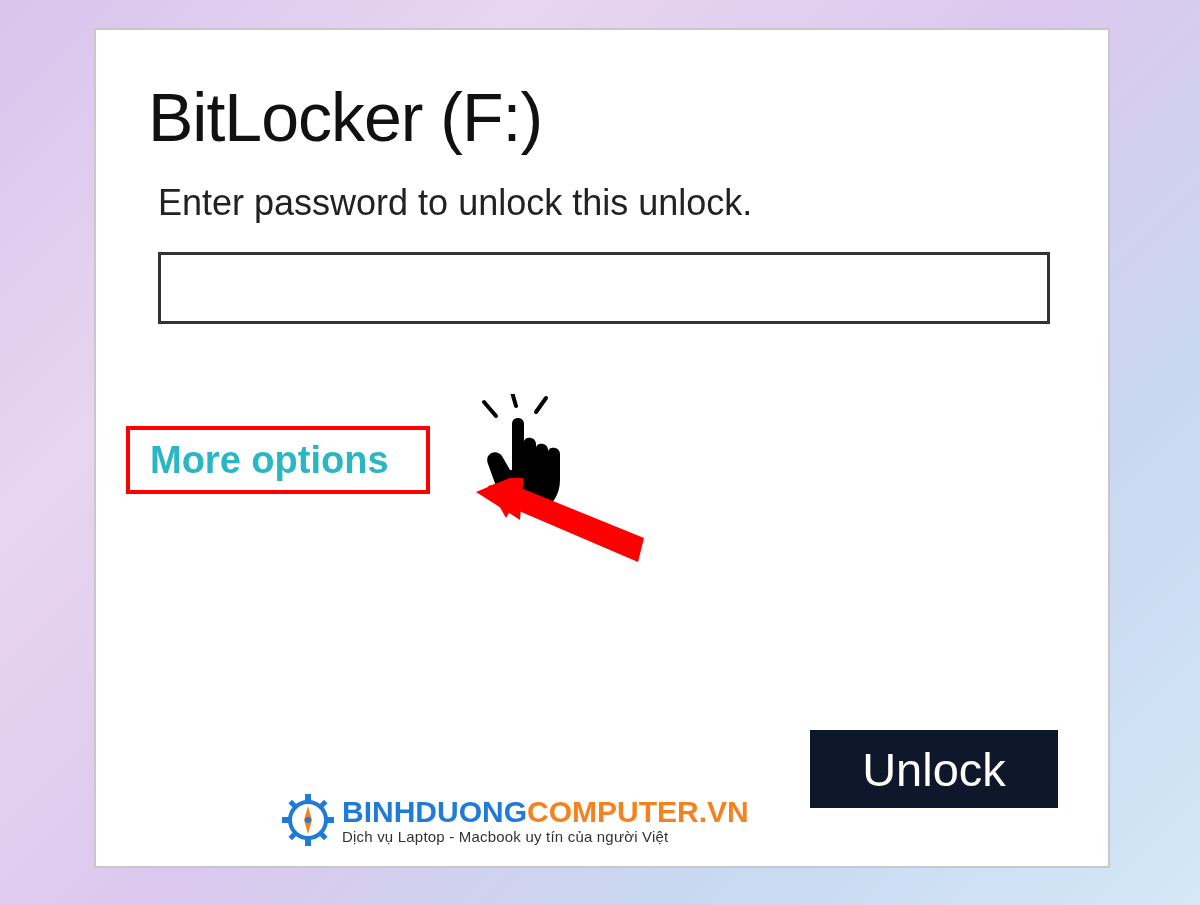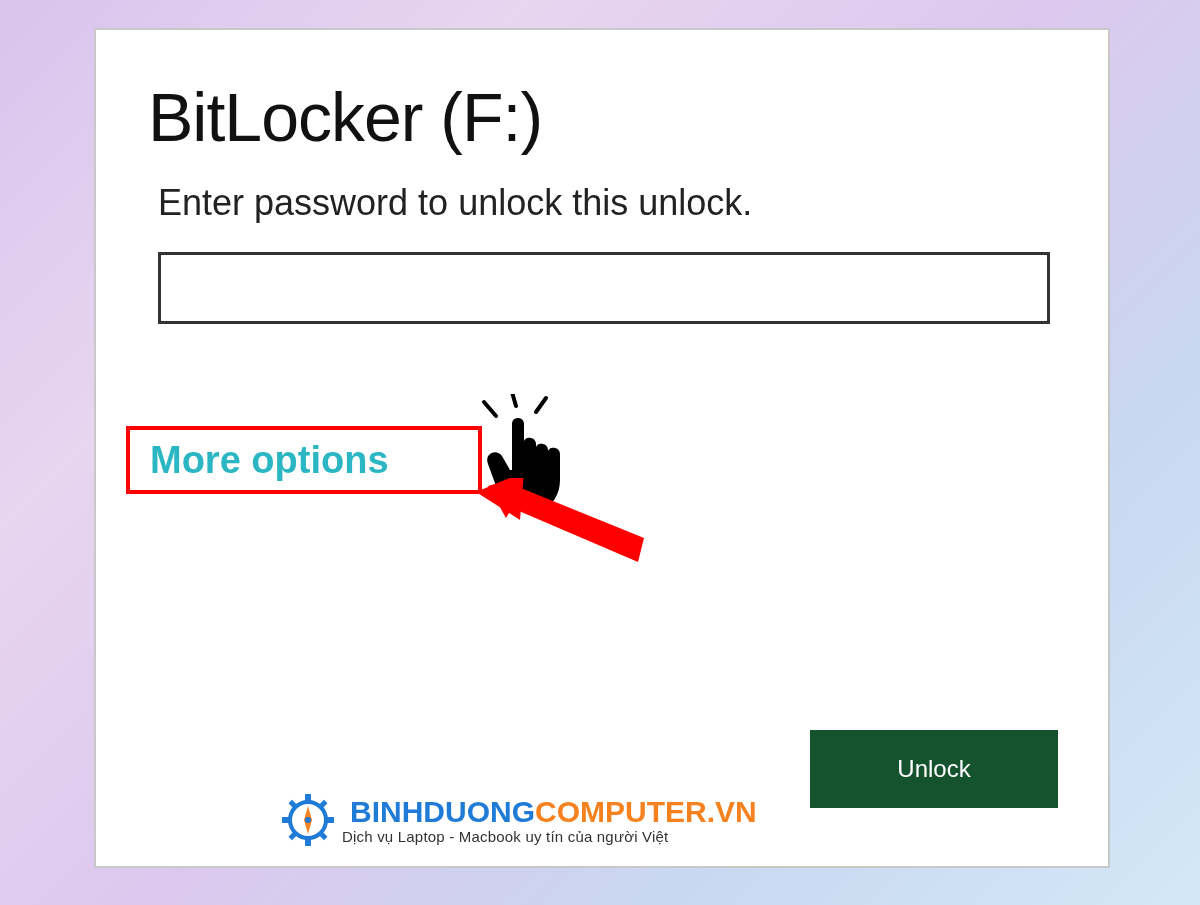--- a/index.html
+++ b/index.html
@@ -46,21 +46,21 @@
       border: 3px solid #333;
       background: #fff;
       font-size: 30px;
       padding: 0 12px;
       outline: none;
     }
     .more-options-box {
       position: absolute;
       left: 30px;
       top: 396px;
-      width: 356px;
+      width: 304px;
       height: 68px;
       border: 4px solid #ff0000;
       display: flex;
       align-items: center;
       padding-left: 20px;
     }
     .more-options-link {
       font-size: 38px;
       font-weight: 600;
       color: #2bb6c4;
@@ -82,24 +82,24 @@
       width: 180px;
       height: 100px;
       pointer-events: none;
     }
     .unlock-button {
       position: absolute;
       right: 50px;
       bottom: 58px;
       width: 248px;
       height: 78px;
-      background: #14532d;
+      background: #0f172a;
       color: #ffffff;
       border: none;
-      font-size: 24px;
+      font-size: 47px;
       font-weight: 400;
       cursor: pointer;
       font-family: inherit;
     }
     .watermark {
       position: absolute;
       left: 186px;
       bottom: 20px;
       display: flex;
       align-items: center;
@@ -113,21 +113,20 @@
     .watermark-text {
       display: flex;
       flex-direction: column;
       line-height: 1;
     }
     .watermark-main {
       font-size: 30px;
       font-weight: 800;
       letter-spacing: 0px;
       white-space: nowrap;
-      margin-left: 8px;
     }
     .wm-blue { color: #1f7bd6; }
     .wm-orange { color: #f5821f; }
     .watermark-sub {
       font-size: 15px;
       color: #333;
       font-weight: 400;
       margin-top: 2px;
       letter-spacing: 0.2px;
     }

